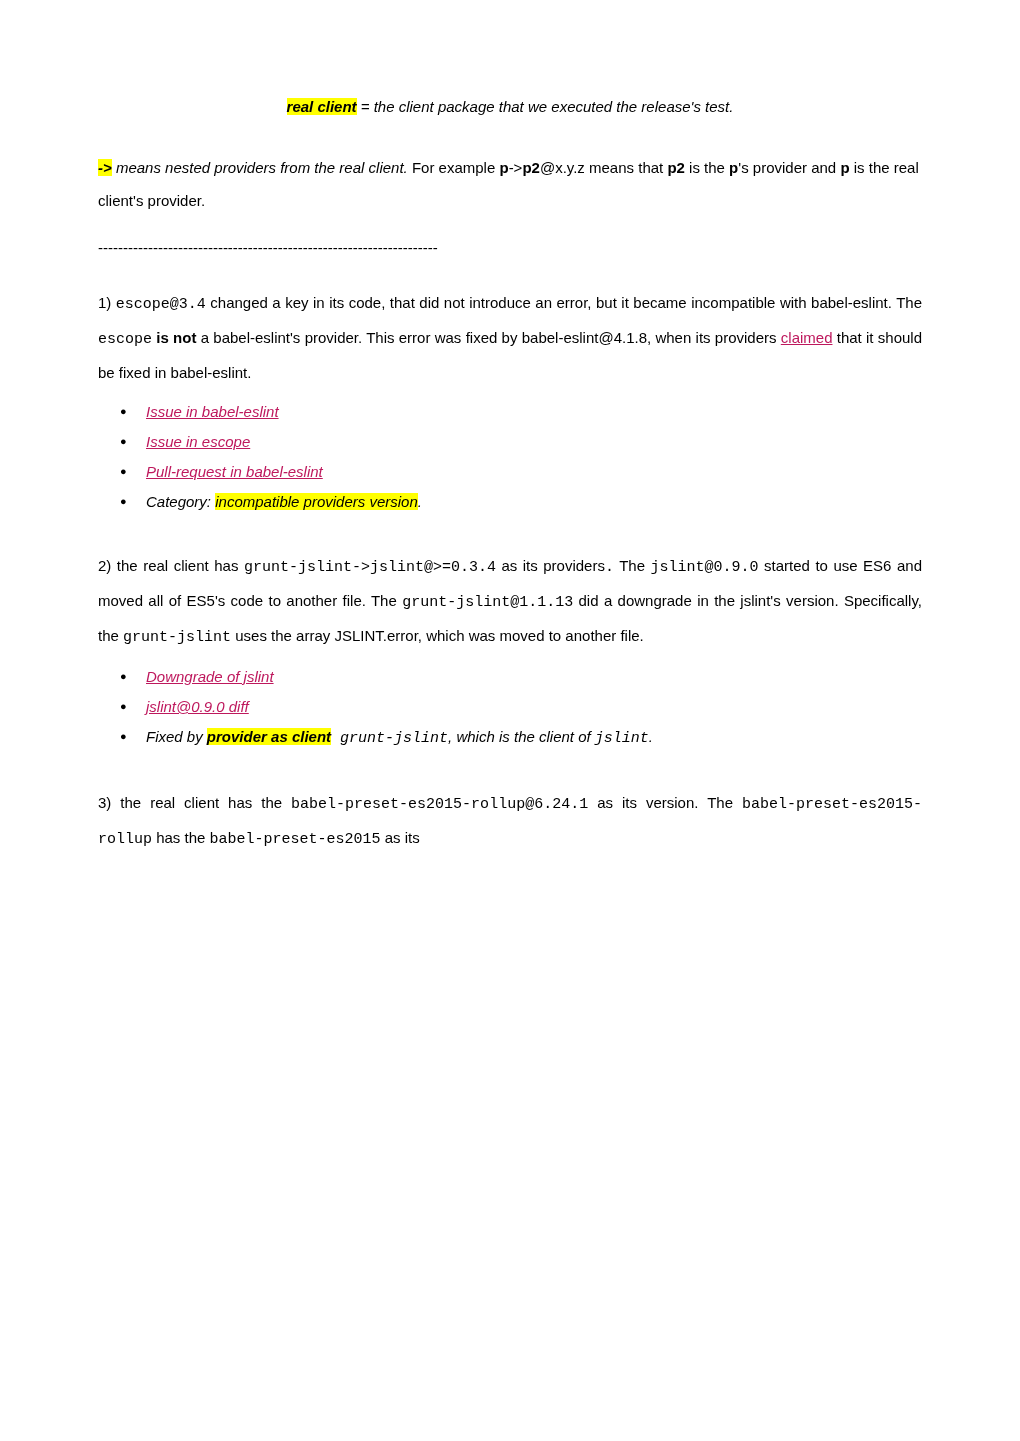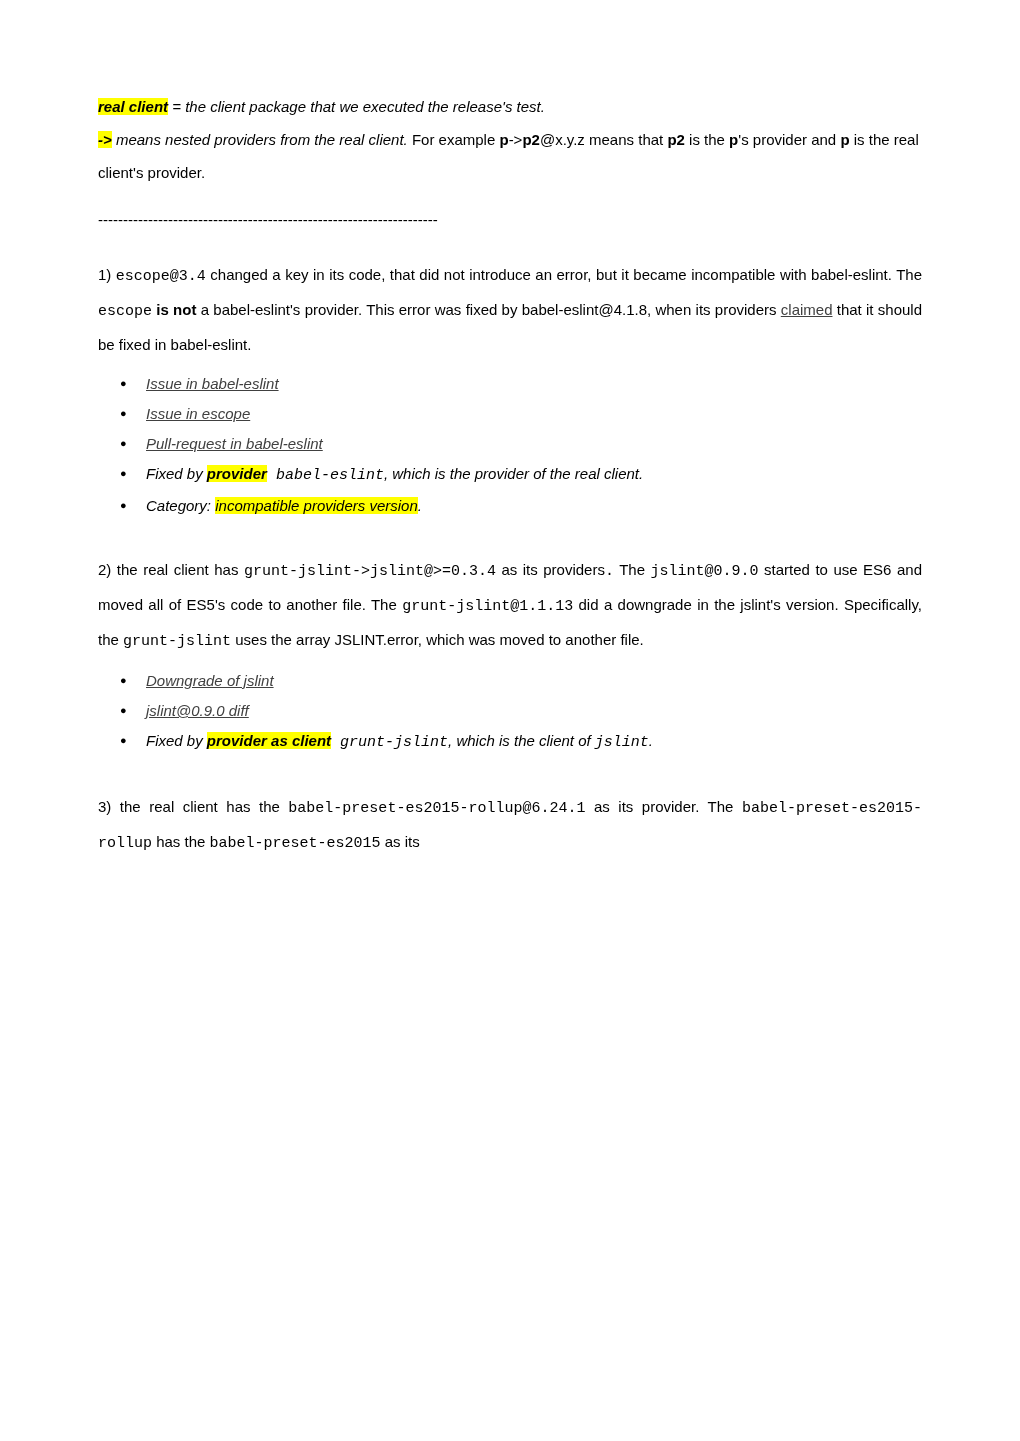--- a/index.html
+++ b/index.html
@@ -21,21 +21,21 @@
     .italic {
       font-style: italic;
     }
     .bold {
       font-weight: bold;
     }
     .code {
       font-family: "Courier New", monospace;
     }
     .link {
-      color: #404040;
+      color: #be185d;
       text-decoration: underline;
     }
     .justified {
       text-align: justify;
     }
     .bullet-list {
       list-style: none;
       padding-left: 48px;
       margin: 8px 0;
       font-style: italic;
@@ -55,20 +55,22 @@
       margin-bottom: 32px;
     }
     .divider-line {
       margin: 20px 0 28px 0;
       line-height: 1.4;
     }
     .para {
       margin-bottom: 8px;
     }
     .para-spaced {
+      margin-bottom: 28px;
+      text-align: center;
     }
   </style>
 </head>
 <body>
 
 <div class="page">
 
   <div class="para-spaced">
     <span class="highlight-yellow bold italic">real client</span><span class="italic"> = the client package that we executed the release's test.</span>
   </div>
@@ -81,38 +83,35 @@
 
   <div class="section">
     <div class="justified para">
       <span>1) </span><span id="body-0"><span class="code">escope@3.4</span><span> changed a key in its code, that did not introduce an error, but it became incompatible with babel-eslint. The </span><span class="code">escope</span><span> </span><span class="bold">is not</span><span> a babel-eslint's provider. This error was fixed by babel-eslint@4.1.8, when its providers </span><span class="link">claimed</span><span> that it should be fixed in babel-eslint.</span></span>
     </div>
     <ul class="bullet-list">
       <li><span class="link">Issue in babel-eslint</span></li>
       <li><span class="link">Issue in escope</span></li>
       <li><span class="link">Pull-request in babel-eslint</span></li>
       <li>
-        <span>Fixed by </span><span class="highlight-yellow bold">provider</span><span class="code"> babel-eslint</span><span>, which is the provider of the real client.</span>
-      </li>
-      <li>
         <span>Category: </span><span class="highlight-yellow">incompatible providers version</span><span>.</span>
       </li>
     </ul>
   </div>
 
   <div class="section">
     <div class="justified para">
       <span>2) </span><span id="body-1"><span>the real client has </span><span class="code">grunt-jslint-&gt;jslint@&gt;=0.3.4</span><span> as its providers</span><span class="code">.</span><span> The </span><span class="code">jslint@0.9.0</span><span> started to use ES6 and moved all of ES5's code to another file. The </span><span class="code">grunt-jslint@1.1.13</span><span> did a downgrade in the jslint's version. Specifically, the </span><span class="code">grunt-jslint</span><span> uses the array JSLINT.error, which was moved to another file.</span></span>
     </div>
     <ul class="bullet-list">
       <li><span class="link">Downgrade of jslint</span></li>
       <li><span class="link">jslint@0.9.0 diff</span></li>
       <li>
         <span>Fixed by </span><span class="highlight-yellow bold">provider as client</span><span class="code"> grunt-jslint</span><span>, which is the client of </span><span class="code">jslint</span><span>.</span>
       </li>
     </ul>
   </div>
 
   <div class="section justified">
-    <span>3) </span><span id="body-2"><span>the real client has the </span><span class="code">babel-preset-es2015-rollup@6.24.1</span><span> as its provider. The </span><span class="code">babel-preset-es2015-rollup</span><span> has the </span><span class="code">babel-preset-es2015</span><span> as its</span></span>
+    <span>3) </span><span id="body-2"><span>the real client has the </span><span class="code">babel-preset-es2015-rollup@6.24.1</span><span> as its version. The </span><span class="code">babel-preset-es2015-rollup</span><span> has the </span><span class="code">babel-preset-es2015</span><span> as its</span></span>
   </div>
 
 </div>
 
 </body></html>

